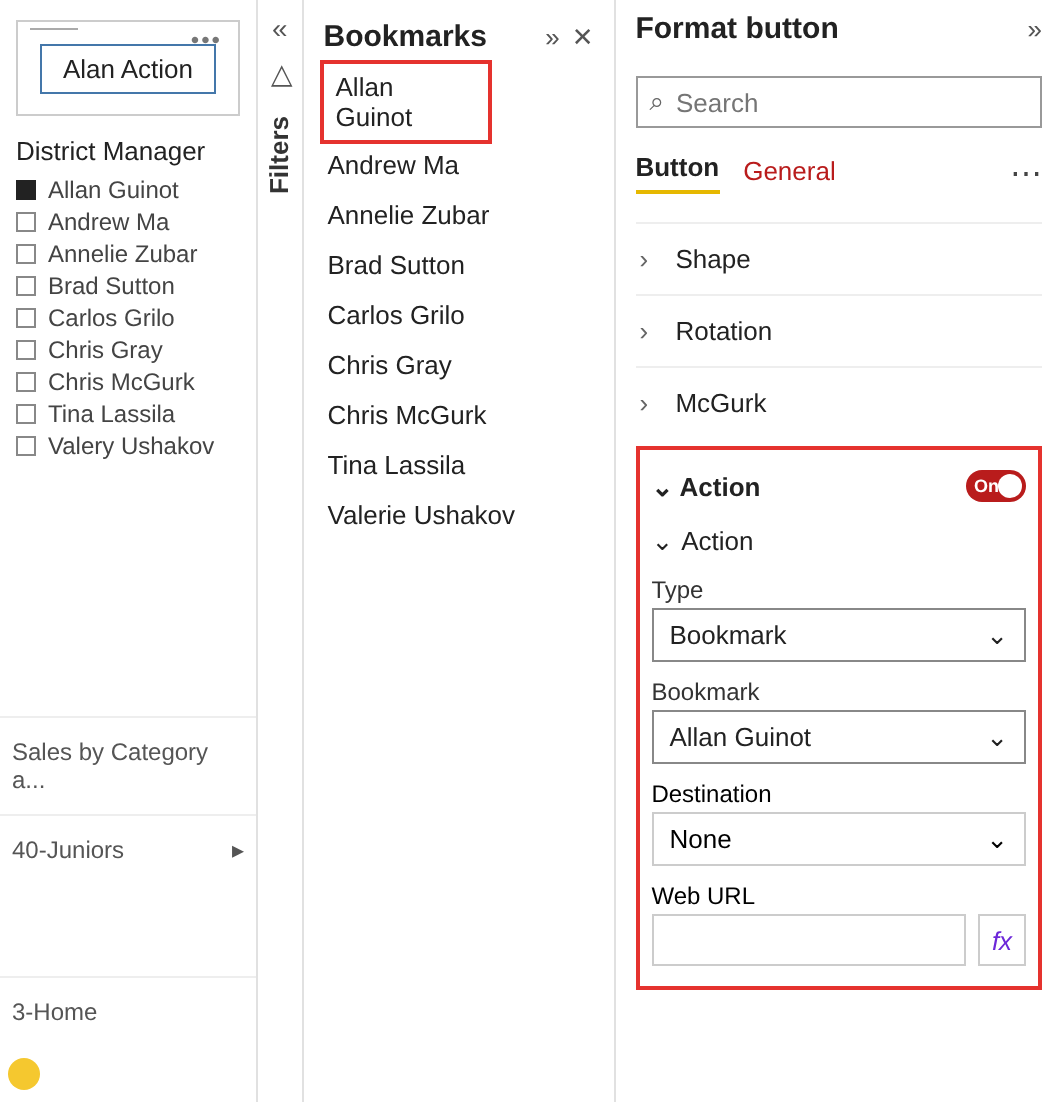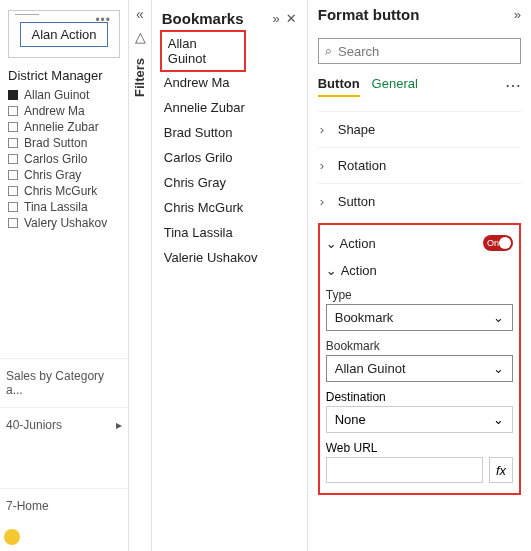--- a/index.html
+++ b/index.html
@@ -32,38 +32,38 @@
   .pane-ctrl { display:flex; gap:6px; color:#555; font-size:13px; }
   .bm-actions { display:flex; gap:14px; margin:6px 0 10px; color:#222; font-size:13px; }
   .bm-actions .a { display:flex; gap:4px; align-items:center; }
   .bm-list .bm { padding:5px 2px; font-size:13px; color:#222; }
   .bm-list .bm.selected { outline:2px solid #e5322e; outline-offset:0; padding:4px 6px; width: 82px; }
 
   
   .format { flex:1; padding:0 10px; }
   .search { margin:10px 0 12px; }
   .search .wrap { border:1px solid #999; display:flex; align-items:center; gap:6px; padding:4px 6px; font-size:13px; color:#666; }
-  .tabs { display:flex; gap:12px; align-items:flex-start; font-size:13px; margin-bottom:14px; }
-  .tabs .tab { padding-bottom:4px; color:#15803d; }
+  .tabs { display:flex; gap:12px; align-items:flex-end; font-size:13px; margin-bottom:14px; }
+  .tabs .tab { padding-bottom:4px; color:#b91c1c; }
   .tabs .tab.active { font-weight:600; color:#222; border-bottom:2px solid #e6b800; }
   .tabs .more { color:#444; margin-left:auto; font-size:16px; }
   .sect { padding:10px 2px; border-top:1px solid #eee; font-size:13px; color:#222; display:flex; align-items:center; gap:6px; }
   .sect .chev { color:#666; width:12px; display:inline-block; }
   .action-box { border:2px solid #e5322e; padding:6px 6px 10px; margin-top:4px; }
-  .action-head { display:flex; justify-content:space-between; align-items:center; font-size:13px; font-weight:400; padding:4px 0 8px;gap:31px; }
+  .action-head { display:flex; justify-content:space-between; align-items:center; font-size:13px; font-weight:700; padding:4px 0 8px;gap:31px; }
   .toggle { width:30px; height:16px; background:#b91c1c; border-radius:8px; position:relative; font-size:9px; color:#fff; display:flex; align-items:center; padding-left:4px; }
   .toggle::after { content:""; position:absolute; right:2px; top:2px; width:12px; height:12px; background:#fff; border-radius:50%; }
   .sub-head { font-size:13px; margin:4px 0 10px; display:flex; align-items:center; gap:4px; }
   .flabel { font-size:12px; color:#333; margin-top:8px; }
   .flabel.disabled { color:#000000; }
   .select { border:1px solid #888; padding:5px 8px; display:flex; justify-content:space-between; align-items:center; font-size:13px; margin-top:2px; }
   .select.disabled { border-color:#ccc; color:#000000; }
   .fx { display:flex; gap:6px; align-items:center; margin-top:2px; }
   .fx .inp { flex:1; border:1px solid #ccc; height:26px; }
-  .fx .fxb { width:24px; height:26px; border:1px solid #ccc; display:flex; align-items:center; justify-content:center; font-style:italic; color:#000000; }
+  .fx .fxb { width:24px; height:26px; border:1px solid #ccc; display:flex; align-items:center; justify-content:center; font-style:italic; color:#6d28d9; }
 
   svg { display:block; }
 </style>
 </head>
 <body>
 
 <div class="left">
   <div class="card">
     <span class="handles"></span>
     <span class="dots">•••</span>
@@ -111,21 +111,21 @@
   <div class="bottom">
     <div class="row">
         <span>Sales by Category a...</span>
       </div>
     <div class="row">
         <span>40-Juniors</span>
         <span>▸</span>
       </div>
     <div style="height:46px"></div>
     <div class="row">
-        <span>7-Home</span>
+        <span>3-Home</span>
       </div>
     <div class="dot"></div>
   </div>
 </div>
 
 <div class="filters">
   <span class="chev">«</span>
   <span class="ico">▷</span>
   <span class="lbl">Filters</span>
 </div>
@@ -172,21 +172,21 @@
   <div class="sect">
       <span class="chev">›</span>
       <span>Shape</span>
     </div>
   <div class="sect">
       <span class="chev">›</span>
       <span>Rotation</span>
     </div>
   <div class="sect">
       <span class="chev">›</span>
-      <span>Sutton</span>
+      <span>McGurk</span>
     </div>
 
   <div class="action-box">
     <div class="action-head">
       <span><span class="chev">⌄</span> <span>Action</span></span>
       <span class="toggle">
           <span>On</span>
         </span>
     </div>
     <div class="sub-head">

